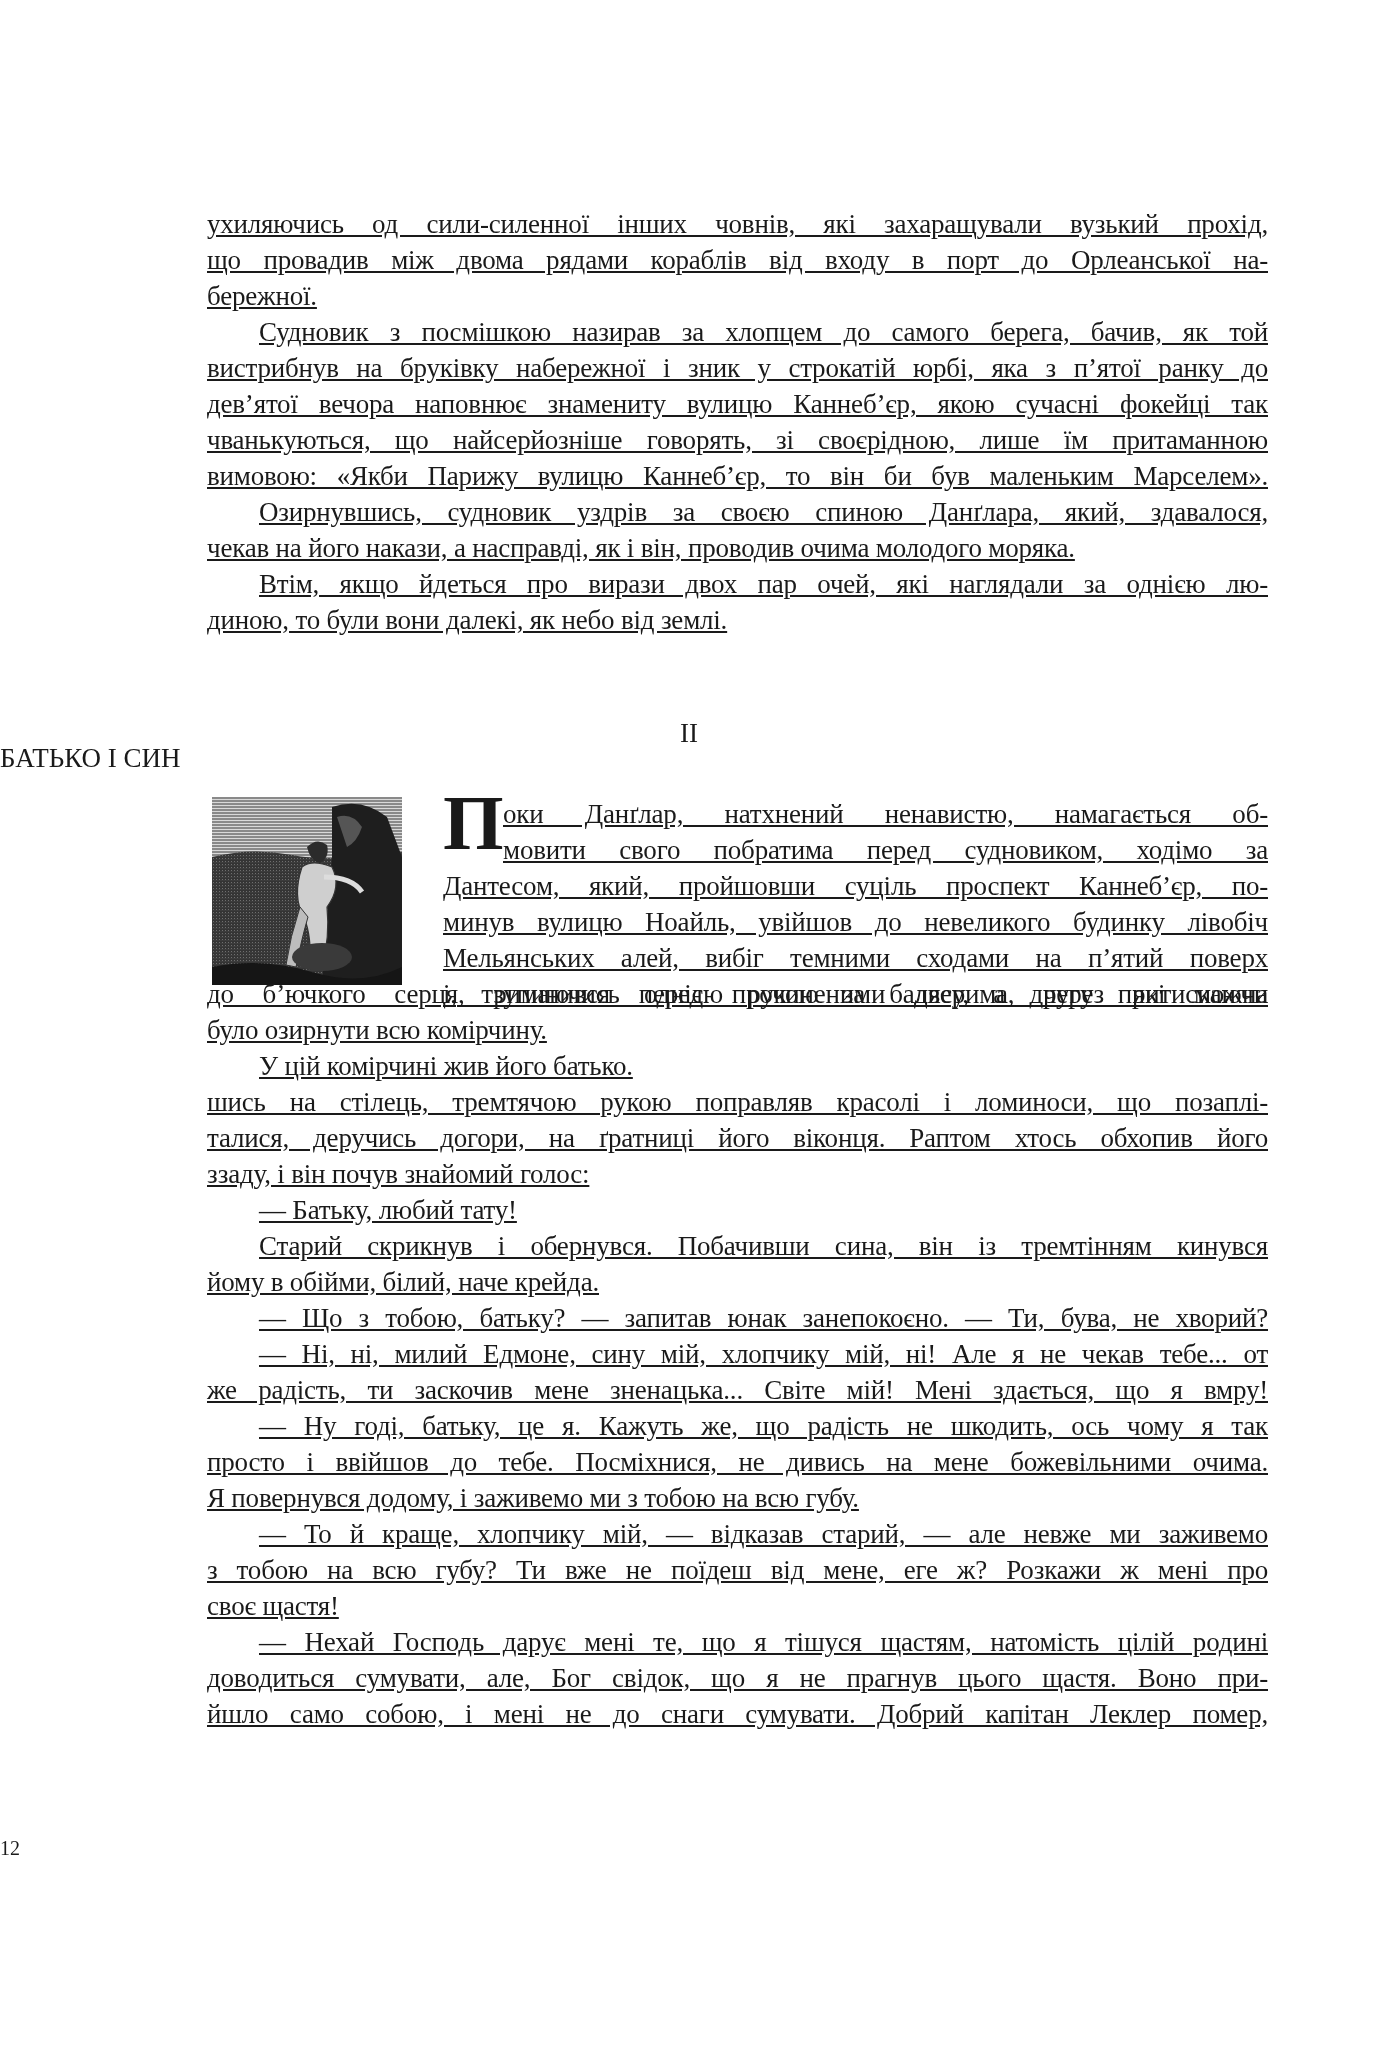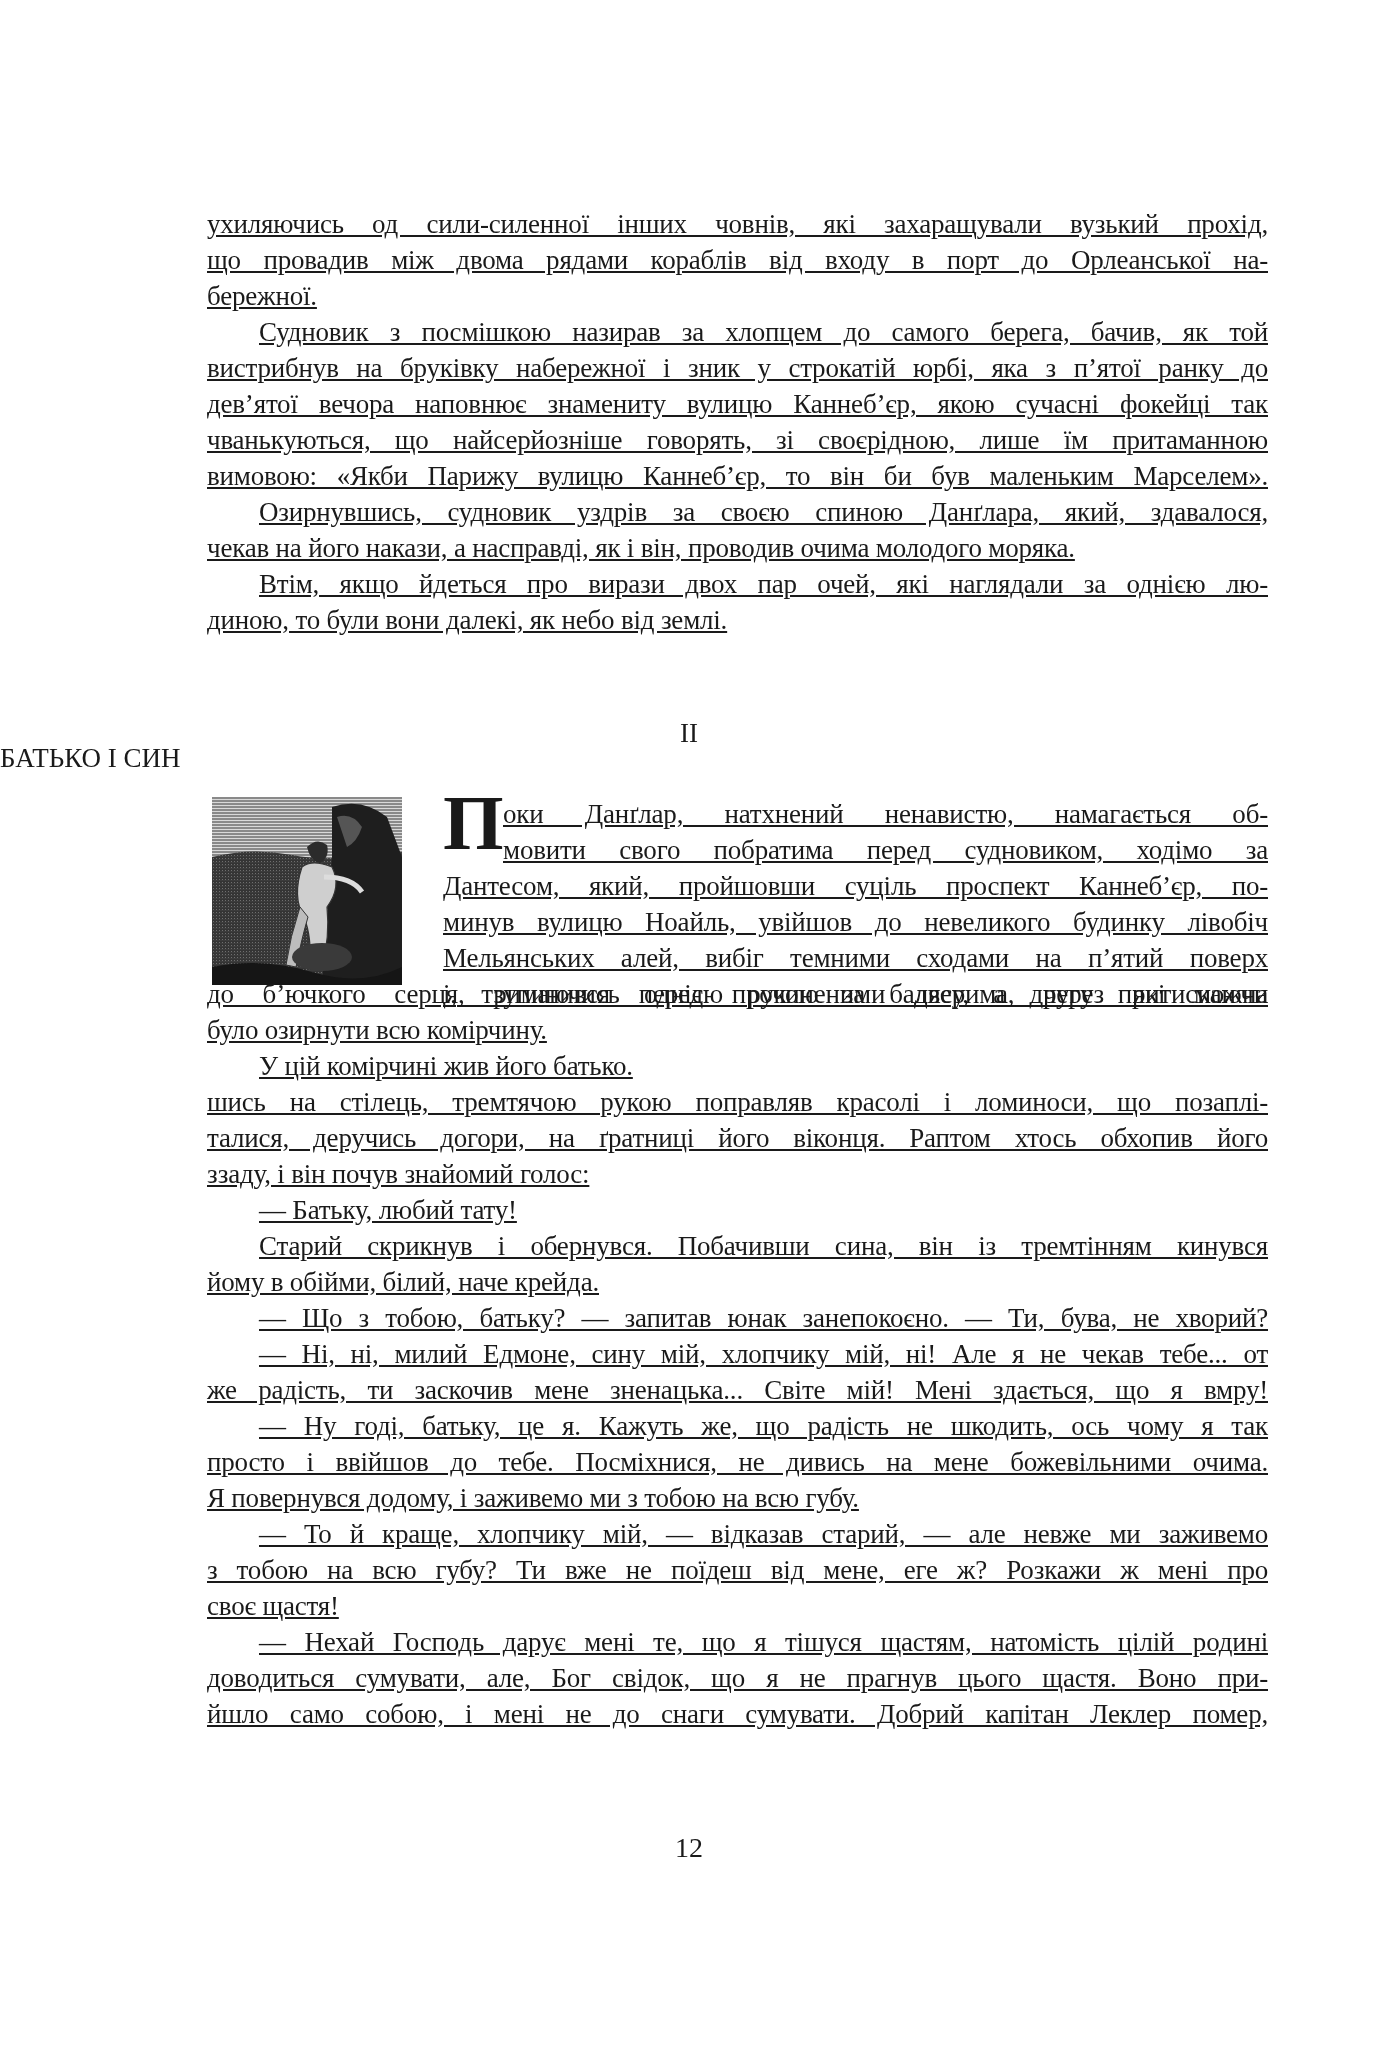--- a/index.html
+++ b/index.html
@@ -17,22 +17,22 @@
   .ch-title { position: absolute; left: 0; width: 1378px; top: 740px; text-align: left;
               font-size: 27px; line-height: 36px; }
   .illus { position: absolute; left: 212px; top: 797px; width: 190px; height: 188px;
            background: #f4f4f4; overflow: hidden; }
   .illus svg { display: block; }
   .dropcap { position: absolute; left: 443px; top: 790px; font-size: 78px; line-height: 66px;
              font-weight: bold; font-family: "Liberation Serif", "DejaVu Serif", serif; color: #1a1a1a; }
   #drop-lines { position: absolute; left: 443px; top: 796px; width: 825px; }
   #drop-lines .line.dc { padding-left: 60px; }
   #rest-text { top: 976px; }
-  .page-number { position: absolute; left: 0; width: 1378px; top: 1830px; text-align: center;
-                 font-size: 28px; line-height: 36px; }
+  .page-number { position: absolute; left: 0; width: 1378px; top: 1830px; text-align: left;
+                 font-size: 20px; line-height: 36px; }
 </style>
 </head>
 <body>
 
 <div class="page">
 
   <div class="block" id="top-text">
       <div class="line">ухиляючись од сили-силенної інших човнів, які захаращували вузький прохід,</div>
       <div class="line">що провадив між двома рядами кораблів від входу в порт до Орлеанської на-</div>
       <div class="line last">бережної.</div>

